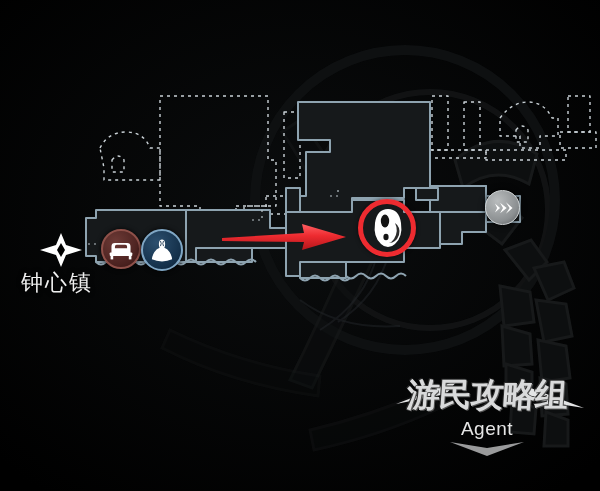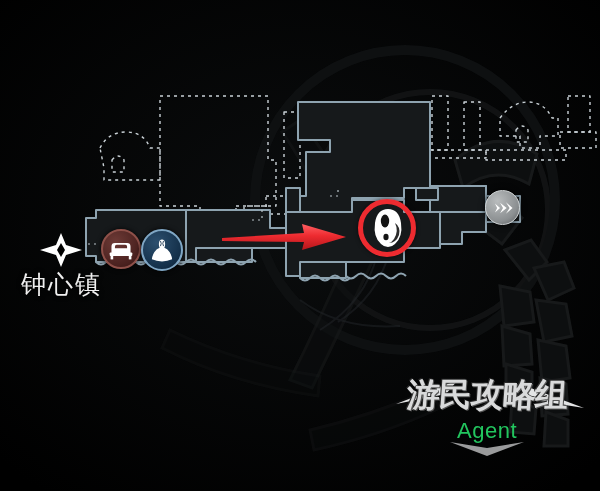--- a/index.html
+++ b/index.html
@@ -62,21 +62,21 @@
   }
   
   #red-arrow{
     position:absolute;left:222px;top:222px;width:126px;height:30px;
   }
   
   #area-label{
     position:absolute;left:21px;top:268px;
     color:#efefef;
     font-family:"DejaVu Sans","Liberation Sans",sans-serif;
-    font-size:25px;
+    font-size:22px;
     letter-spacing:2px;
     text-shadow:0 0 5px #000,0 1px 2px #000;
     white-space:nowrap;
   }
   
   #watermark{
     position:absolute;left:392px;top:378px;width:190px;height:80px;
     text-align:center;
     pointer-events:none;
   }
@@ -85,22 +85,22 @@
     font-size:33px;font-weight:bold;
     color:#d9dadb;
     letter-spacing:-1px;
     line-height:1;
     text-shadow:1px 1px 0 #555,-1px -1px 0 #2a2a2a;
     transform:skewX(-4deg);
   }
   #watermark-sub{
     margin-top:7px;
     font-family:"Liberation Sans",sans-serif;
-    font-size:22px;
-    color:#22c55e;
+    font-size:19px;
+    color:#e5e5e5;
     letter-spacing:.5px;
   }
   .wm-wing{position:absolute;}
 </style>
 </head>
 <body>
 
 <div id="screen">
 
   <svg id="bg-art" viewBox="0 0 600 491" width="600" height="491">

